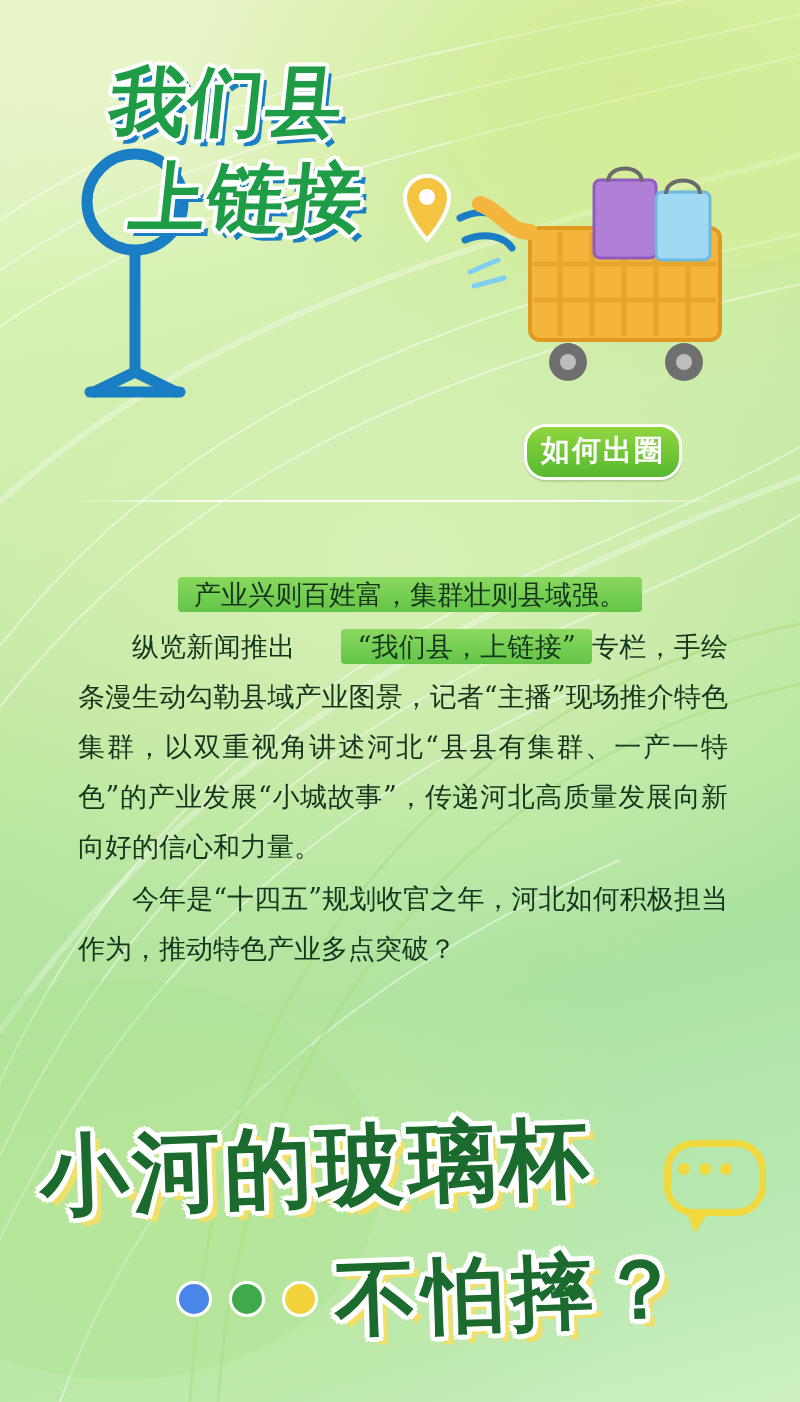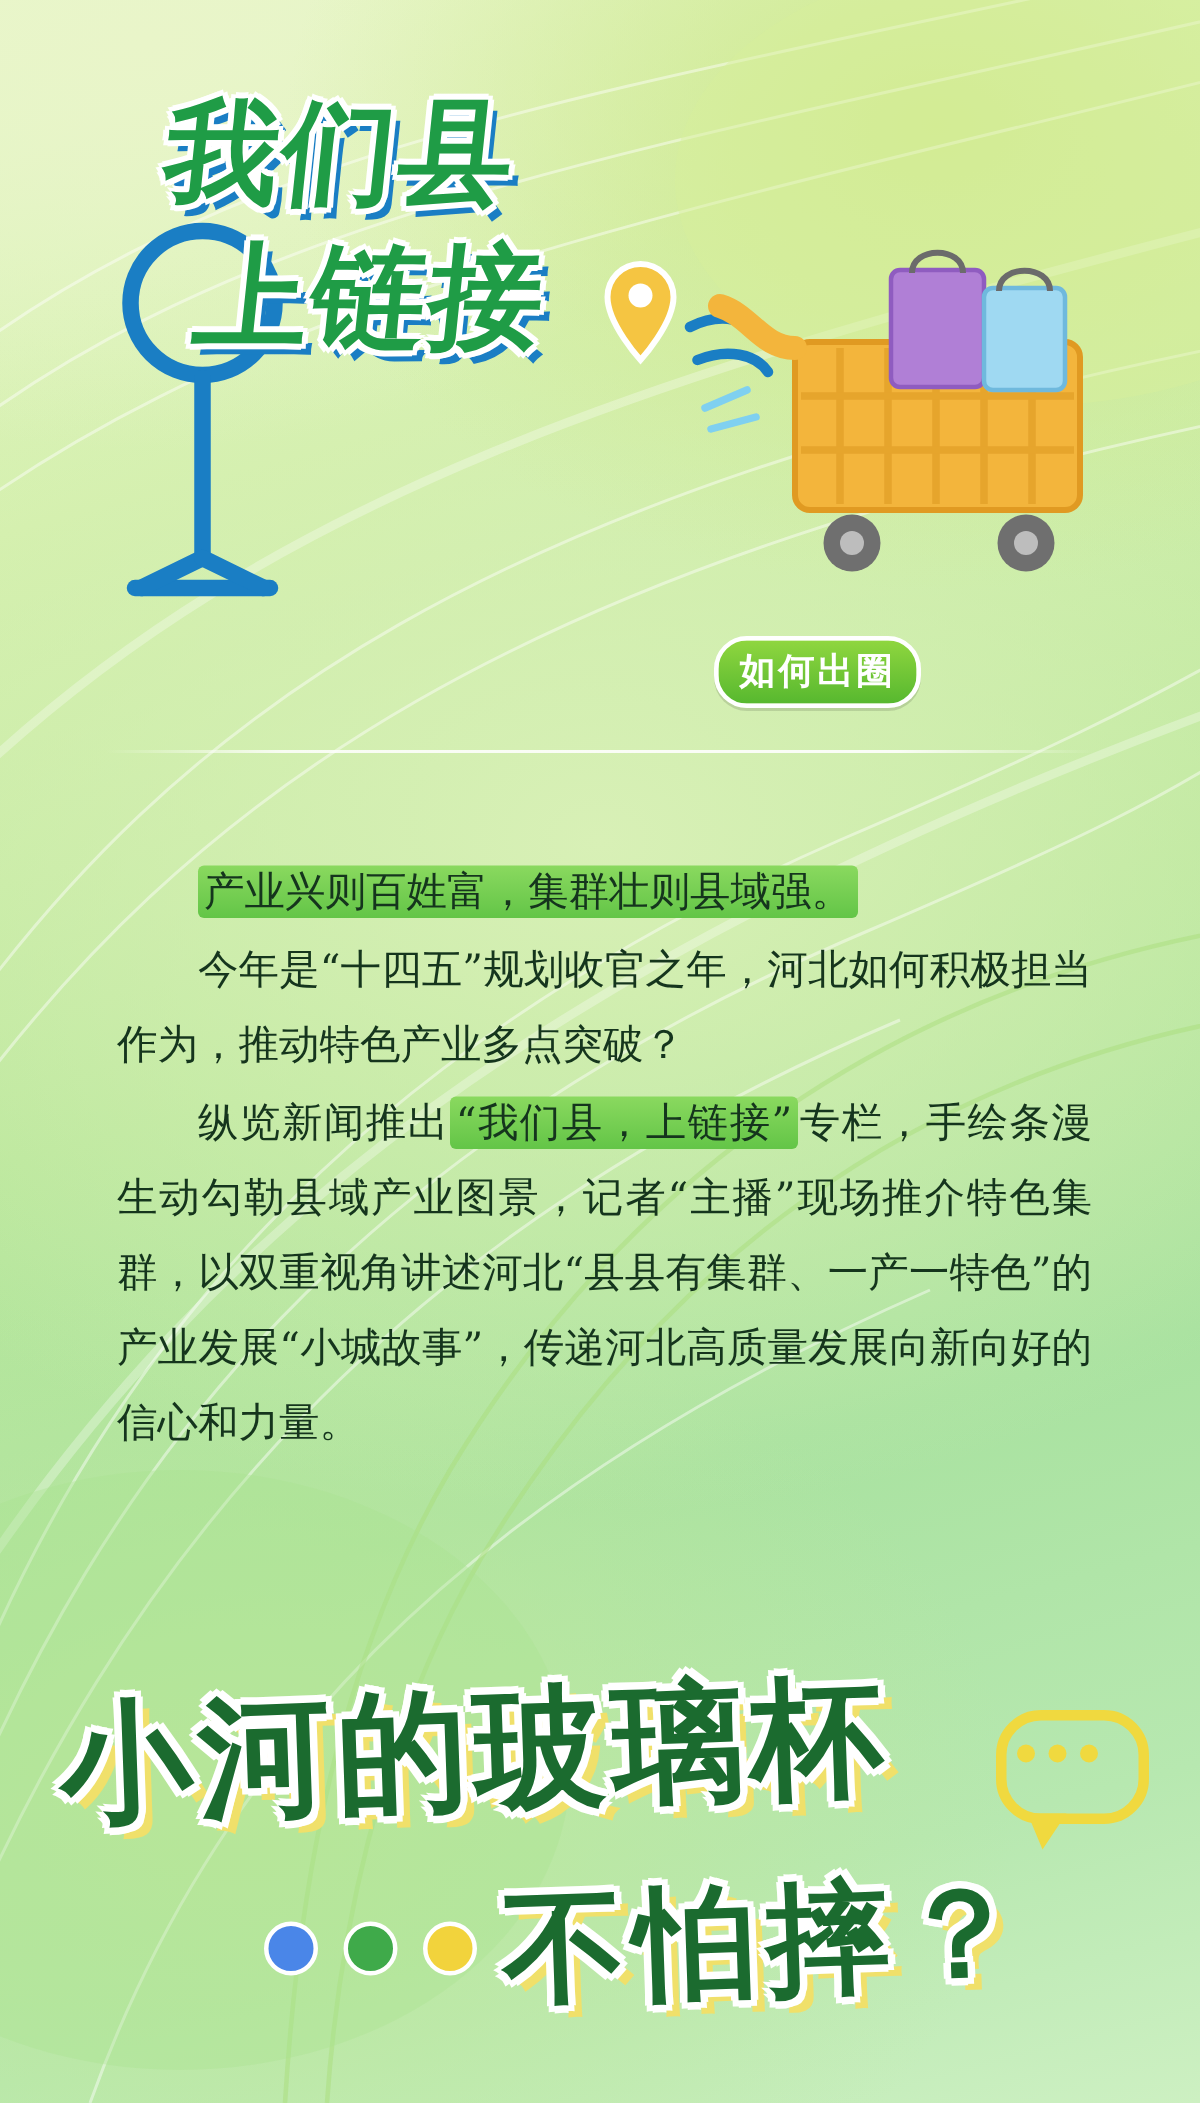--- a/index.html
+++ b/index.html
@@ -88,29 +88,29 @@
     font-weight: bold;
     font-size: 27px;
     letter-spacing: 1px;
     color: #ffffff;
     text-shadow: 2px 2px 0 #2f9f5a, -1px -1px 0 #2f9f5a, 1px -1px 0 #2f9f5a, -1px 1px 0 #2f9f5a;
     white-space: nowrap;
   }
 
   .subtitle-badge {
     position: absolute;
-    left: 476px;
+    left: 524px;
     top: 424px;
     padding: 4px 14px 6px 14px;
     border: 3px solid #ffffff;
     border-radius: 22px;
     background: linear-gradient(180deg, #8fd63f 0%, #57b82f 100%);
     font-family: Liberation Mono, monospace;
     font-weight: bold;
-    font-size: 24px;
+    font-size: 29px;
     color: #ffffff;
     letter-spacing: 2px;
     white-space: nowrap;
     box-shadow: 0 2px 0 rgba(0,0,0,0.12);
   }
 
   .divider {
     position: absolute;
     left: 70px;
     top: 500px;
@@ -131,22 +131,23 @@
     color: #15351d;
     text-align: justify;
   }
   .body-copy p {
     margin: 0 0 2px 0;
     text-indent: 2em;
   }
   .hl-full {
     display: inline;
     background: linear-gradient(180deg, #8ad95f 0%, #63c547 100%);
-    padding: 2px 4px;
+    padding: 2px 16px;
     border-radius: 4px;
+    margin-left: 46px;
   }
   .hl-line1 {
     position: absolute;
     left: 40px;
     top: 1108px;
     font-family: "DejaVu Sans", sans-serif;
     font-weight: bold;
     font-size: 88px;
     letter-spacing: 4px;
     color: #1b6b2f;
@@ -299,22 +300,22 @@
     <div class="title-line title-a">我们县</div>
     <div class="title-line title-b">上链接</div>
 
     <div class="subtitle-badge">如何出圈</div>
 
     <div class="divider"></div>
   </div>
 
   <div class="body-copy">
     <p id="para-0"><span class="hl-full">产业兴则百姓富，集群壮则县域强。</span></p>
+    <p id="para-2"><span>纵览新闻推出</span><span class="hl-full">“我们县，上链接”</span><span>专栏，手绘条漫生动勾勒县域产业图景，记者“主播”现场推介特色集群，以双重视角讲述河北“县县有集群、一产一特色”的产业发展“小城故事”，传递河北高质量发展向新向好的信心和力量。</span></p>
     <p id="para-1"><span>今年是“十四五”规划收官之年，河北如何积极担当作为，推动特色产业多点突破？</span></p>
-    <p id="para-2"><span>纵览新闻推出</span><span class="hl-full">“我们县，上链接”</span><span>专栏，手绘条漫生动勾勒县域产业图景，记者“主播”现场推介特色集群，以双重视角讲述河北“县县有集群、一产一特色”的产业发展“小城故事”，传递河北高质量发展向新向好的信心和力量。</span></p>
   </div>
 
   <div class="hl-line1">小河的玻璃杯</div>
   <div class="hl-line2">不怕摔？</div>
 
   <span class="dot dot-blue"></span>
   <span class="dot dot-green"></span>
   <span class="dot dot-yellow"></span>
 
   <div class="bubble"></div>

